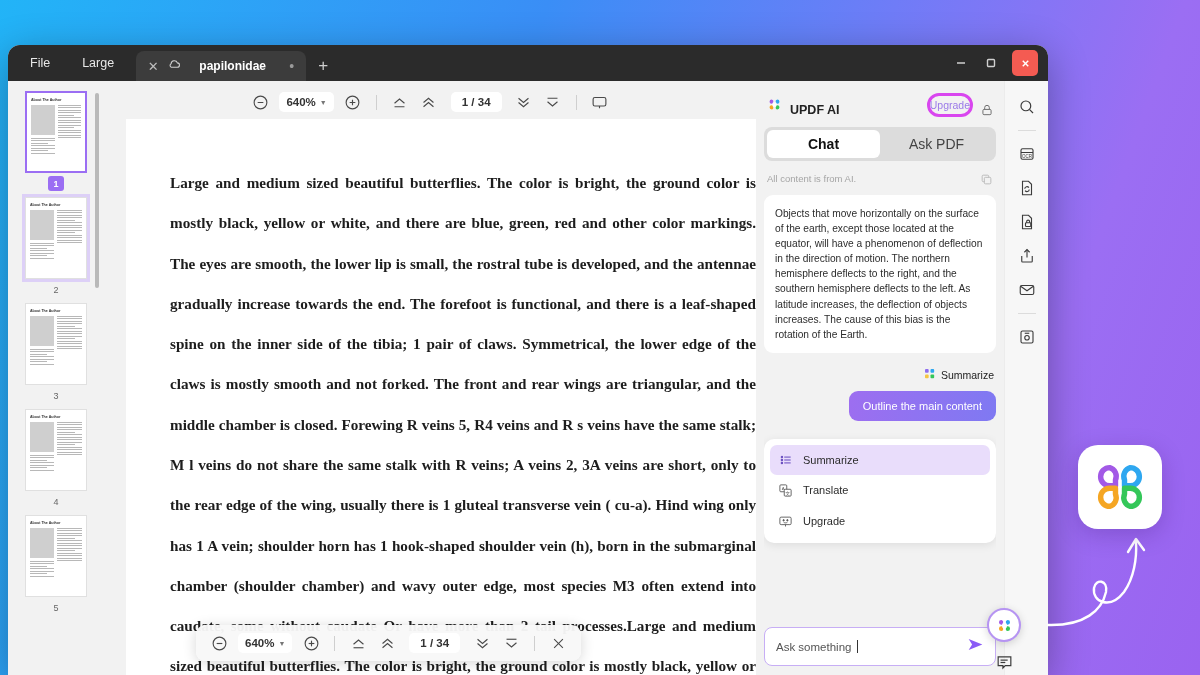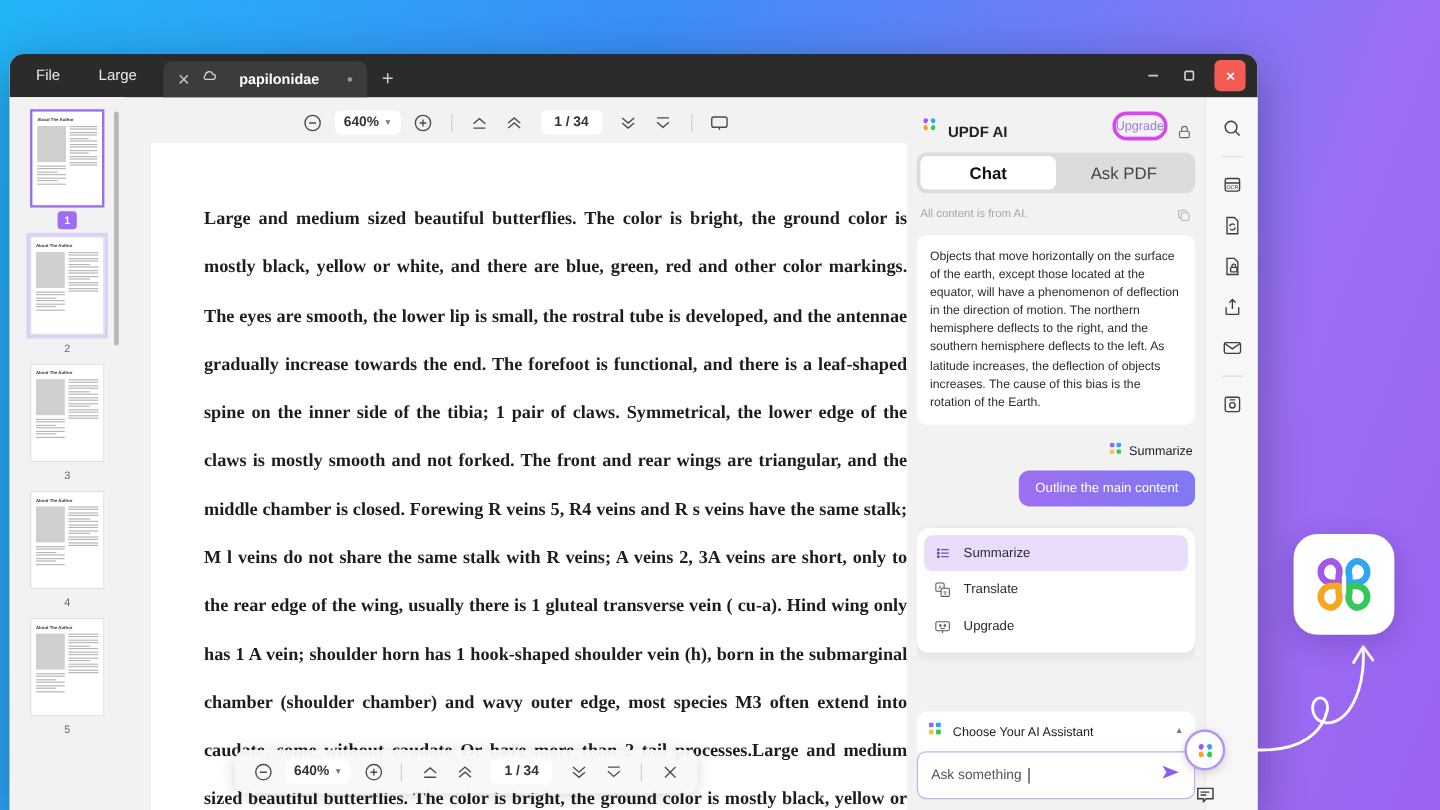--- a/index.html
+++ b/index.html
@@ -649,32 +649,20 @@
                   <circle cx="9" cy="10" r="1.1" fill="#555"></circle>
                   <circle cx="15" cy="10" r="1.1" fill="#555"></circle>
                   <path d="M9 13.2c1.8 1.3 4.2 1.3 6 0"></path>
                 </svg>
               </span>
               <span>Upgrade</span>
             </div>
           </div>
       </div>
 
-      <div class="assistant-bar">
-        <span>
-          <svg width="12" height="12" viewBox="0 0 12 12">
-            <rect x="0" y="0" width="4" height="4" rx="1" fill="#8e6ef0"></rect>
-            <rect x="6" y="0" width="4" height="4" rx="1" fill="#2ea7f0"></rect>
-            <rect x="0" y="6" width="4" height="4" rx="1" fill="#f5c542"></rect>
-            <rect x="6" y="6" width="4" height="4" rx="1" fill="#34c759"></rect>
-          </svg>
-        </span>
-        <span class="lbl">Choose Your AI Assistant</span>
-        <span class="caret">▲</span>
-      </div>
 
       <div class="ask-box">
         <span class="ask-ph">
             <span>Ask something</span>
             <i class="caretbar"></i>
           </span>
         <span>
           <svg width="17" height="15" viewBox="0 0 24 22" fill="#8b5cf6">
               <path d="M2 3l20 8-20 8 5-8z"></path>
             </svg>

